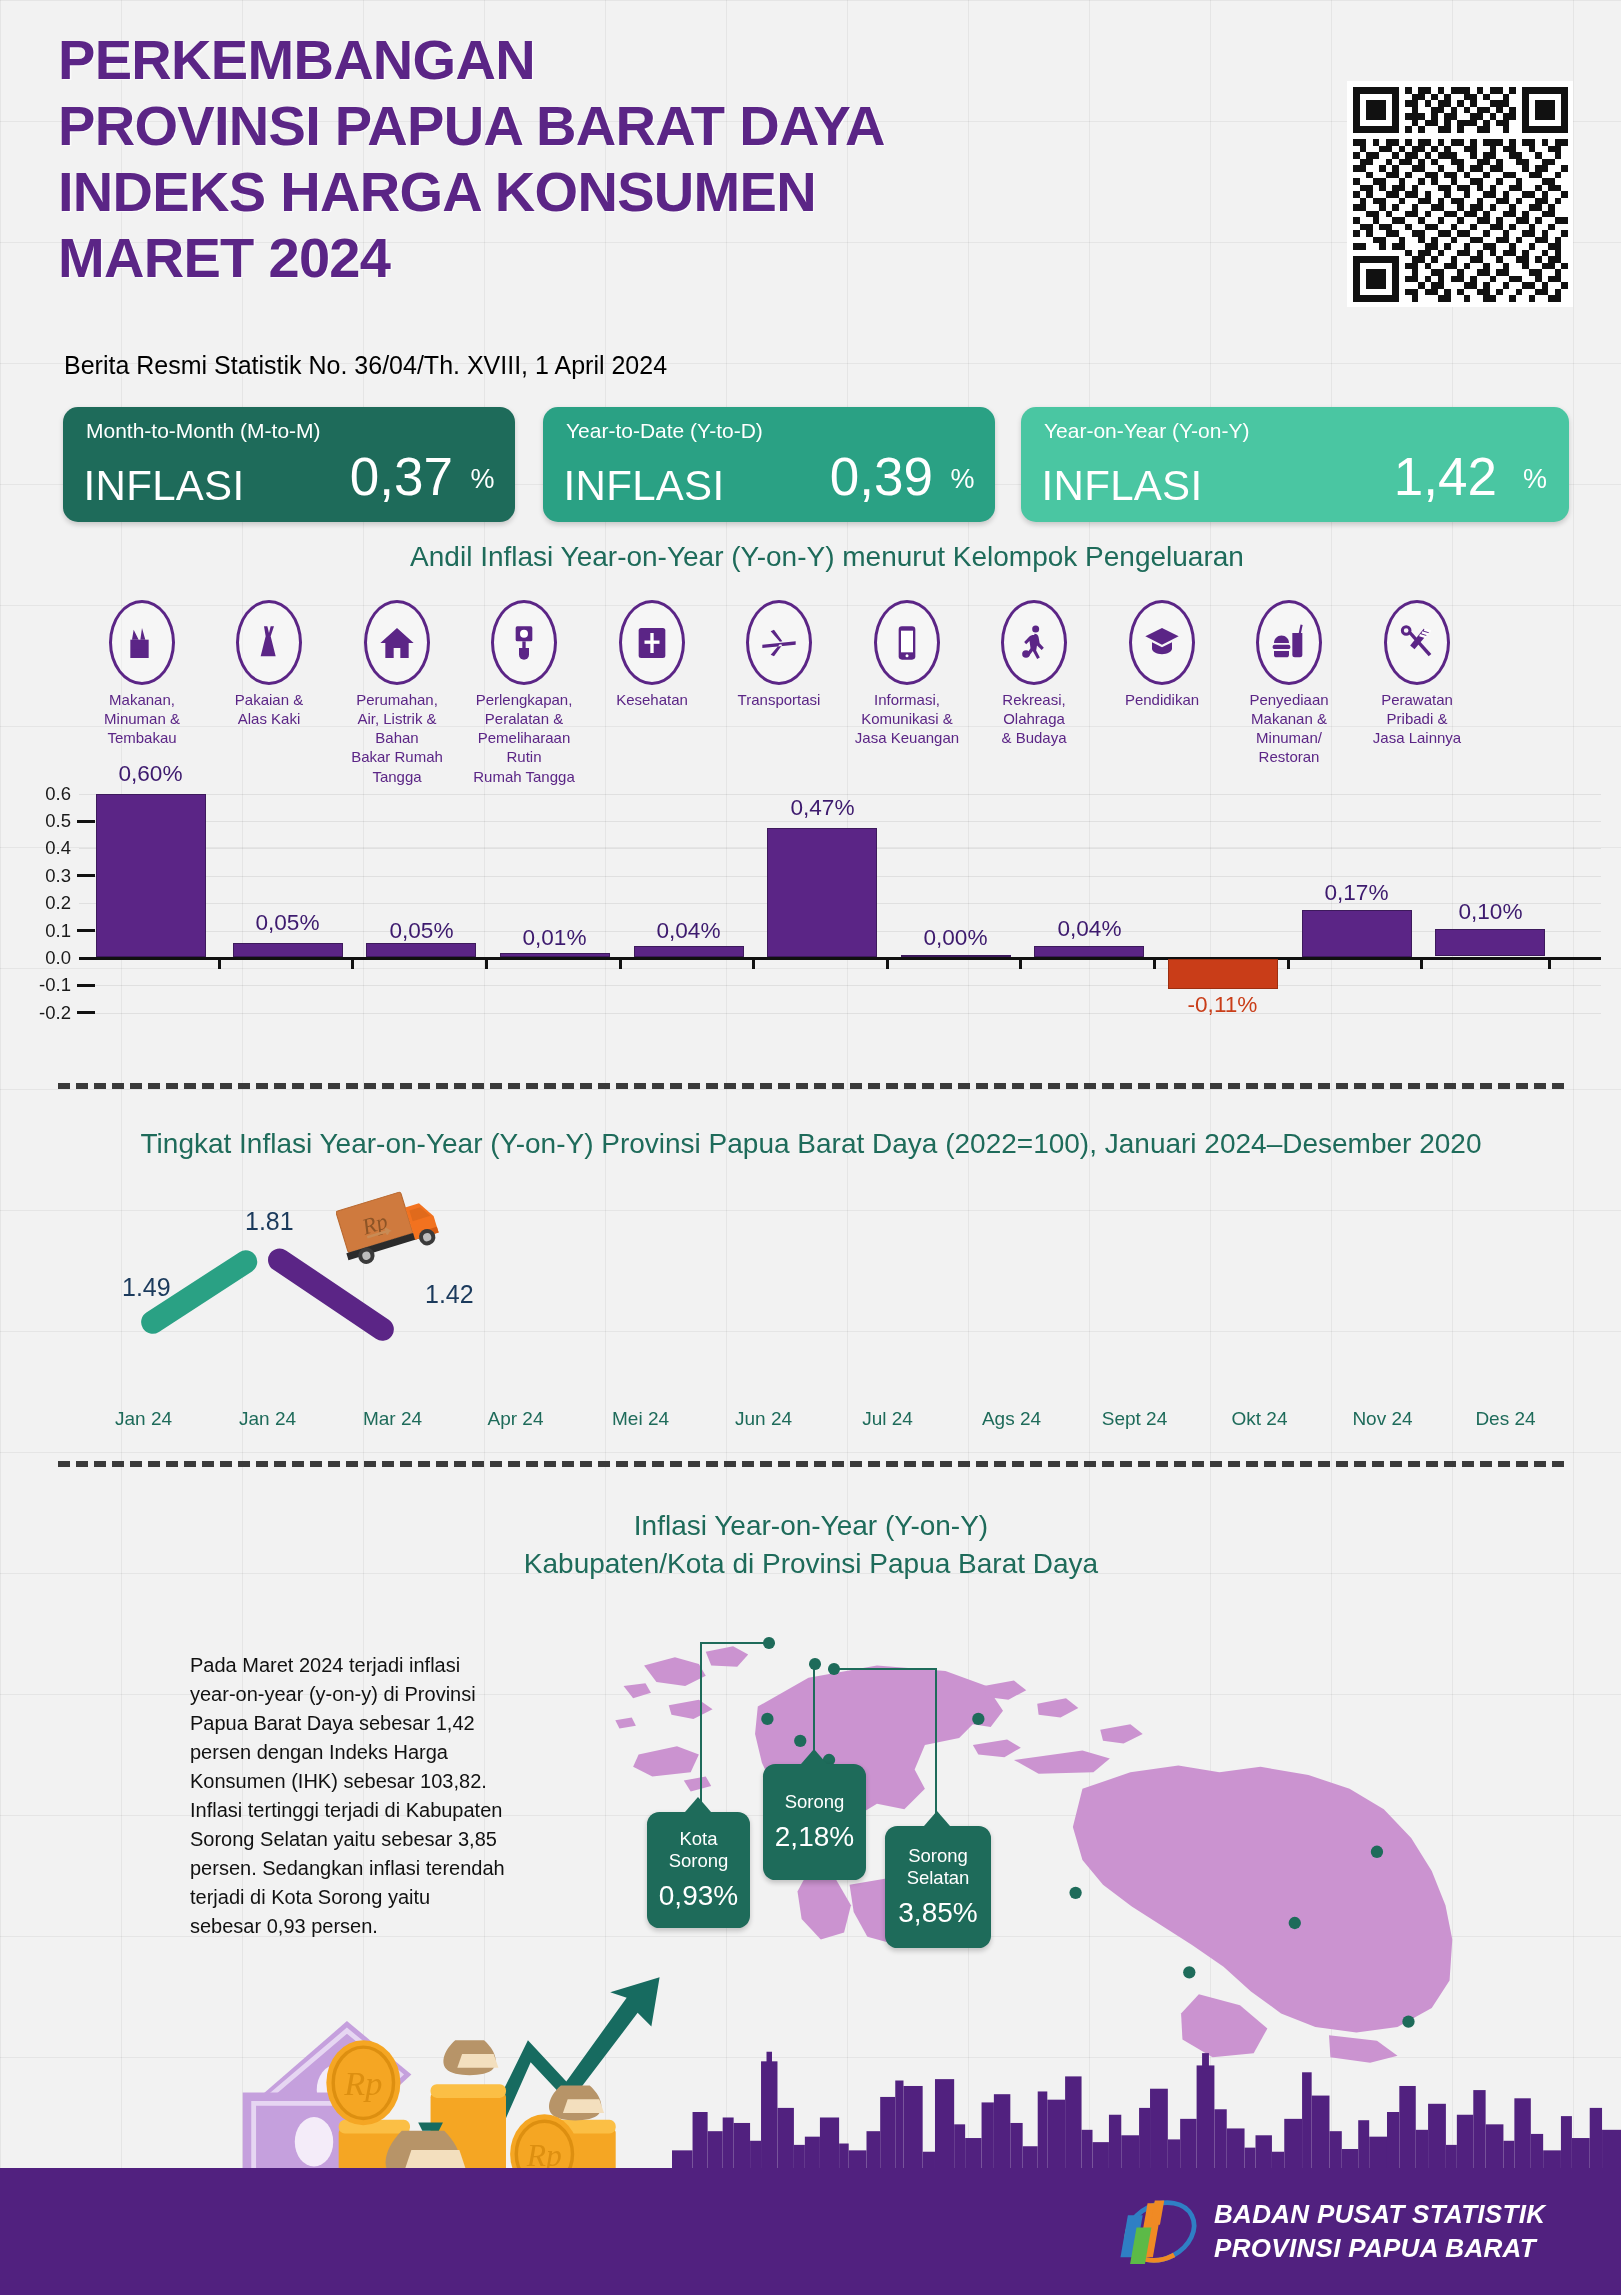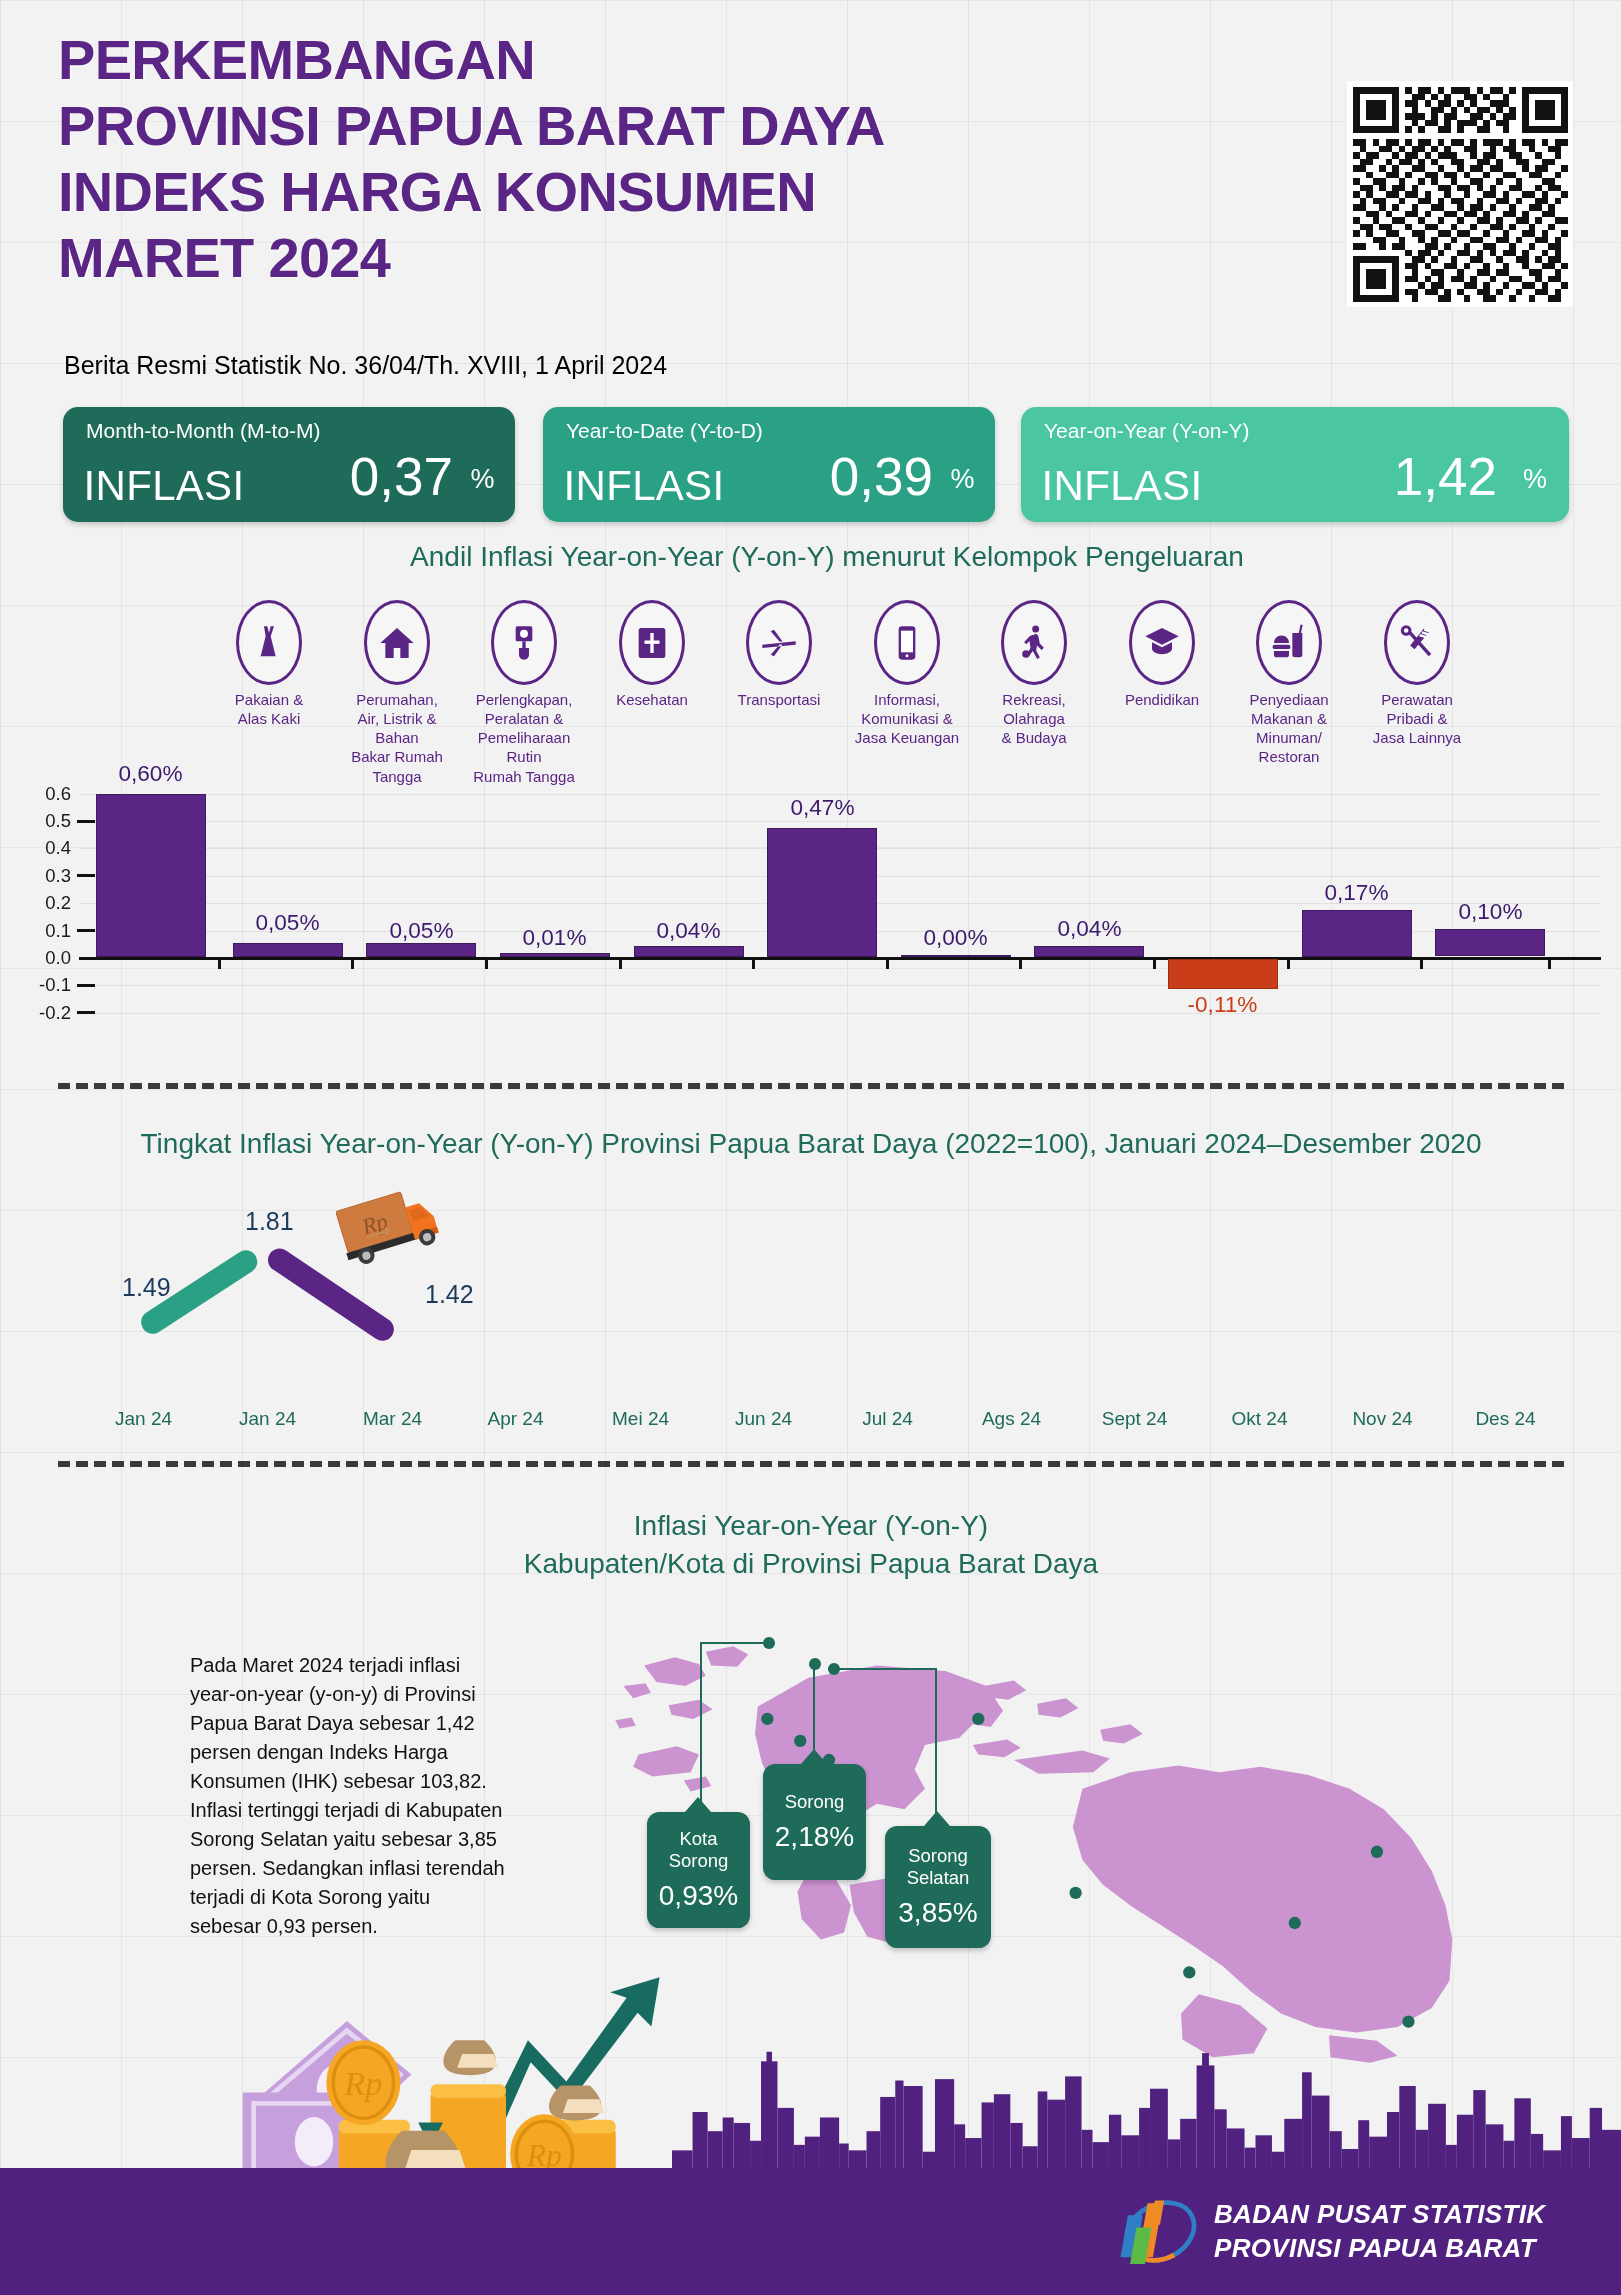--- a/index.html
+++ b/index.html
@@ -529,20 +529,31 @@
       <div class="kpi-label">Year-on-Year (Y-on-Y)</div>
       <div class="kpi-word">INFLASI</div>
       <div class="kpi-num">1,42</div>
       <div class="kpi-pct">%</div>
     </div>
   </div>
 
   <div class="sec-title sec-title-1">Andil Inflasi Year-on-Year (Y-on-Y) menurut Kelompok Pengeluaran</div>
 
   <div class="cat-row">
+    <div class="cat" style="left:0px">
+      <div class="cat-ico">
+        <svg viewBox="0 0 24 24">
+            <path d="M5 10h11v11H5z"></path>
+            <path d="M7 4l3 6H6zM12 3l2 7h-3z"></path>
+            <rect x="6" y="16" width="6" height="1.2"></rect>
+            <rect x="6" y="18" width="4" height="1.2"></rect>
+          </svg>
+      </div>
+      <div class="cat-lbl">Makanan,<br>Minuman &amp;<br>Tembakau</div>
+    </div>
     <div class="cat" style="left:127px">
       <div class="cat-ico">
         <svg viewBox="0 0 24 24">
             <path d="M9 2h2l1 4 1-4h2l-2 6 3 12H7l3-12z"></path>
           </svg>
       </div>
       <div class="cat-lbl">Pakaian &amp;<br>Alas Kaki</div>
     </div>
     <div class="cat" style="left:255px">
       <div class="cat-ico">

